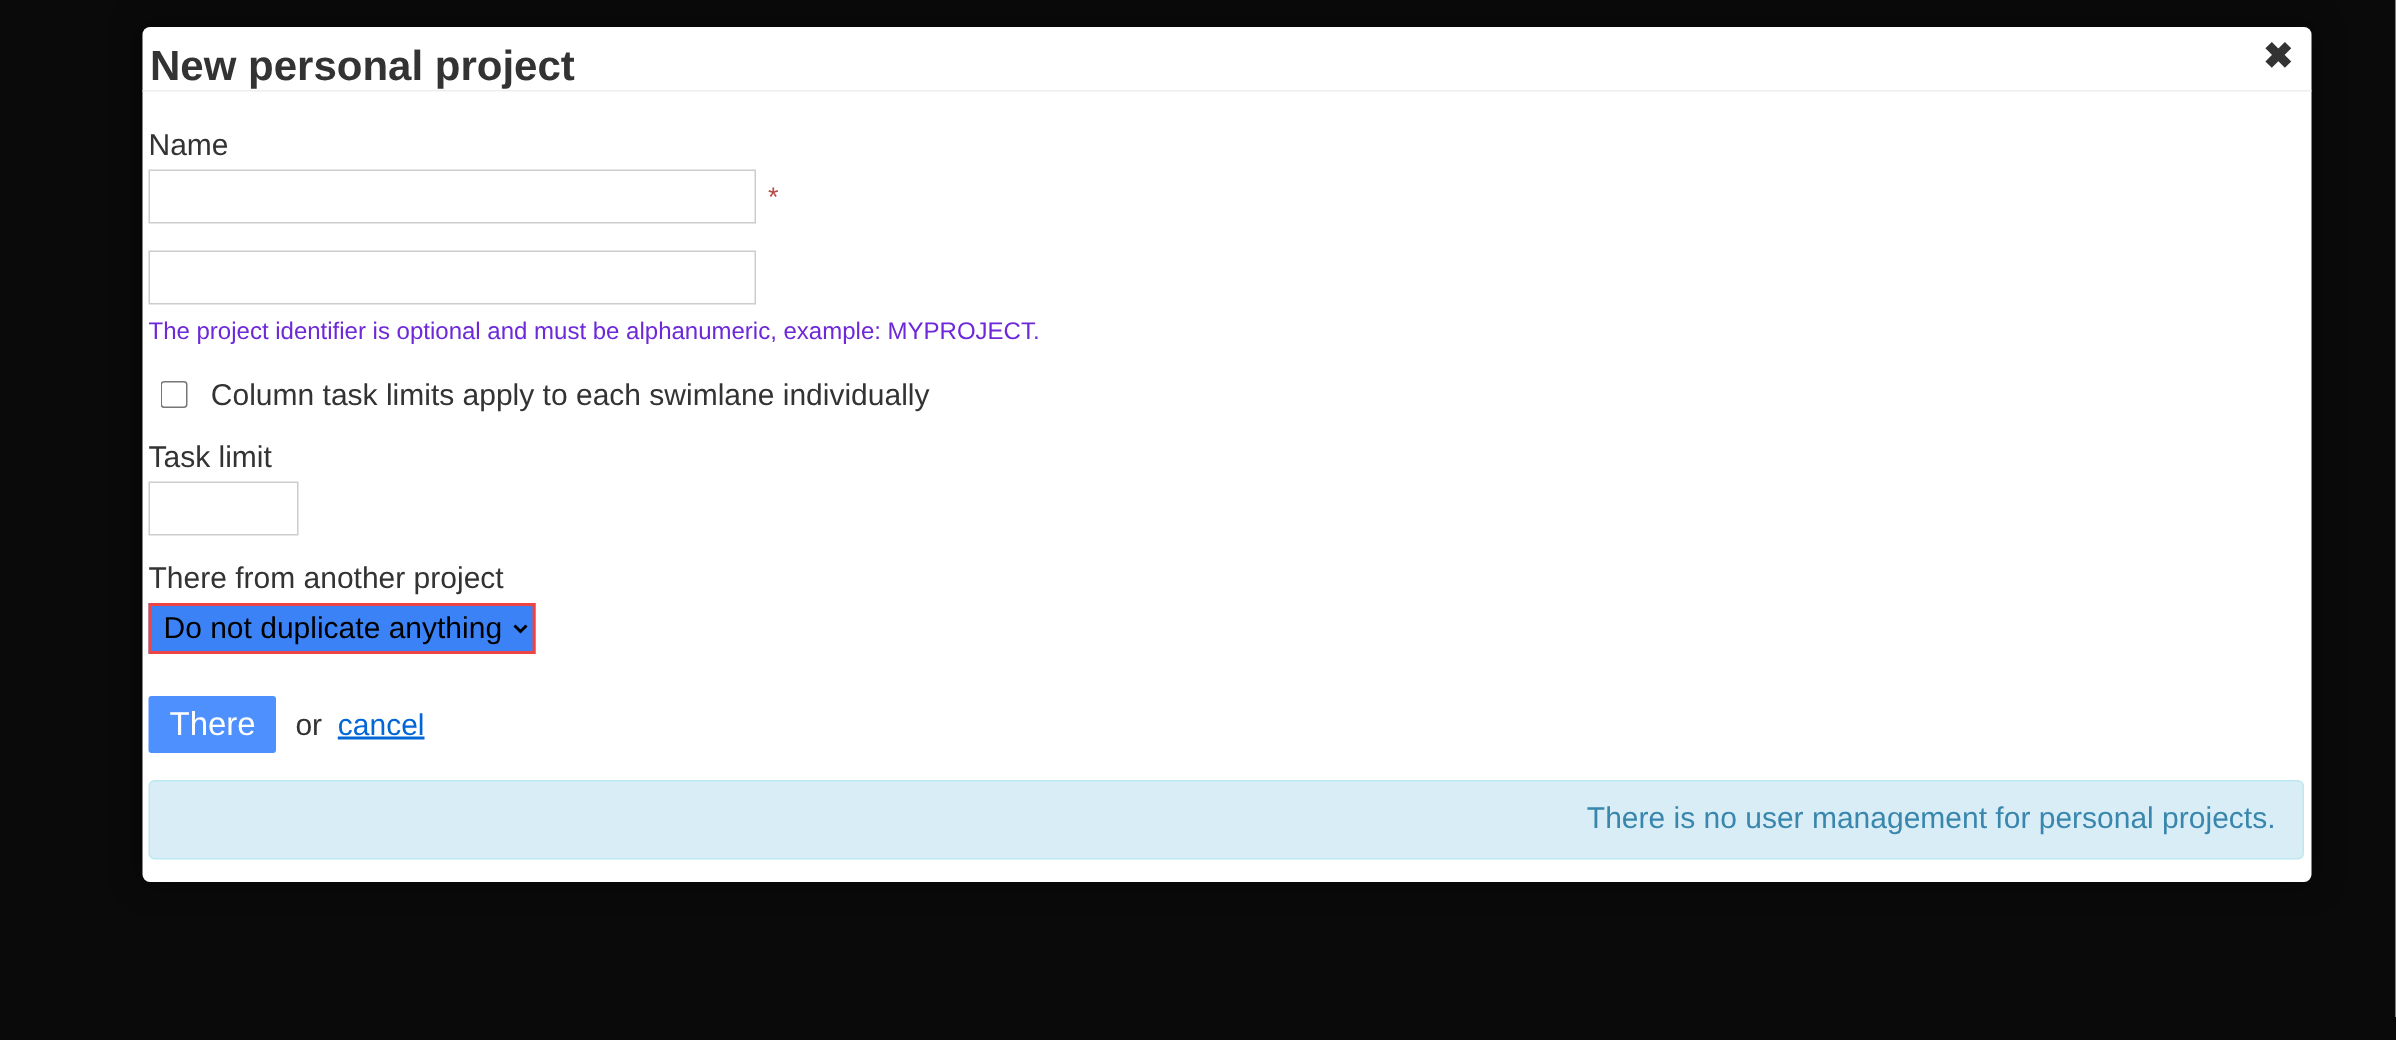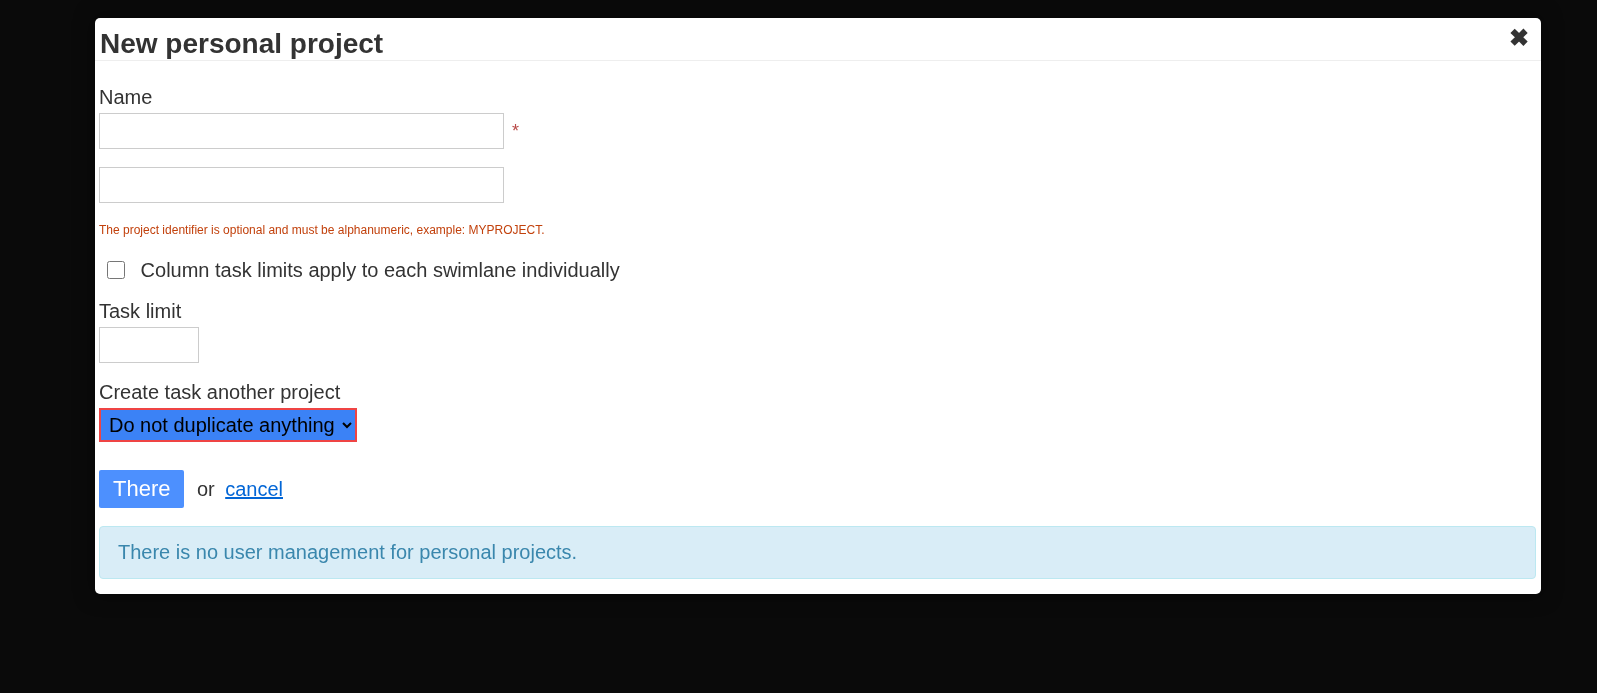--- a/index.html
+++ b/index.html
@@ -72,23 +72,23 @@
       width: 100px;
       height: 36px;
       background: #fff;
     }
     .required-star {
       color: #b94a48;
       font-size: 18px;
       margin-left: 8px;
     }
     .hint-text {
-      color: #c2410c;
-      font-size: 12px;
-      margin-top: 20px;
+      color: #6d28d9;
+      font-size: 16px;
+      margin-top: 10px;
     }
     .checkbox-row {
       margin-top: 22px;
       margin-bottom: 18px;
     }
     .checkbox-row label {
       font-size: 20px;
       color: #333;
       cursor: pointer;
     }
@@ -131,20 +131,21 @@
       cursor: pointer;
     }
     .info-alert {
       background: #d9edf7;
       border: 1px solid #bce8f1;
       border-radius: 4px;
       padding: 14px 18px;
       color: #3a87ad;
       font-size: 20px;
       margin-top: 4px;
+      text-align: right;
     }
   </style>
 </head>
 <body>
 
 <div class="modal">
   <div class="modal-header">
     <h1 class="modal-title">New personal project</h1>
     <button class="close-btn">✖</button>
   </div>
@@ -169,21 +170,21 @@
         <span>Column task limits apply to each swimlane individually</span>
       </label>
     </div>
 
     <div class="form-group">
       <label class="form-label">Task limit</label>
       <input type="text" class="small-input" value="" style="">
     </div>
 
     <div class="form-group" style="margin-bottom:0">
-      <label class="form-label">Create task another project</label>
+      <label class="form-label">There from another project</label>
       <select class="select-input">
         <option>Do not duplicate anything</option>
       </select>
     </div>
 
     <div class="actions">
       <button class="save-btn">There</button>
       <span class="or-text">or</span>
       <a class="cancel-link">cancel</a>
     </div>

